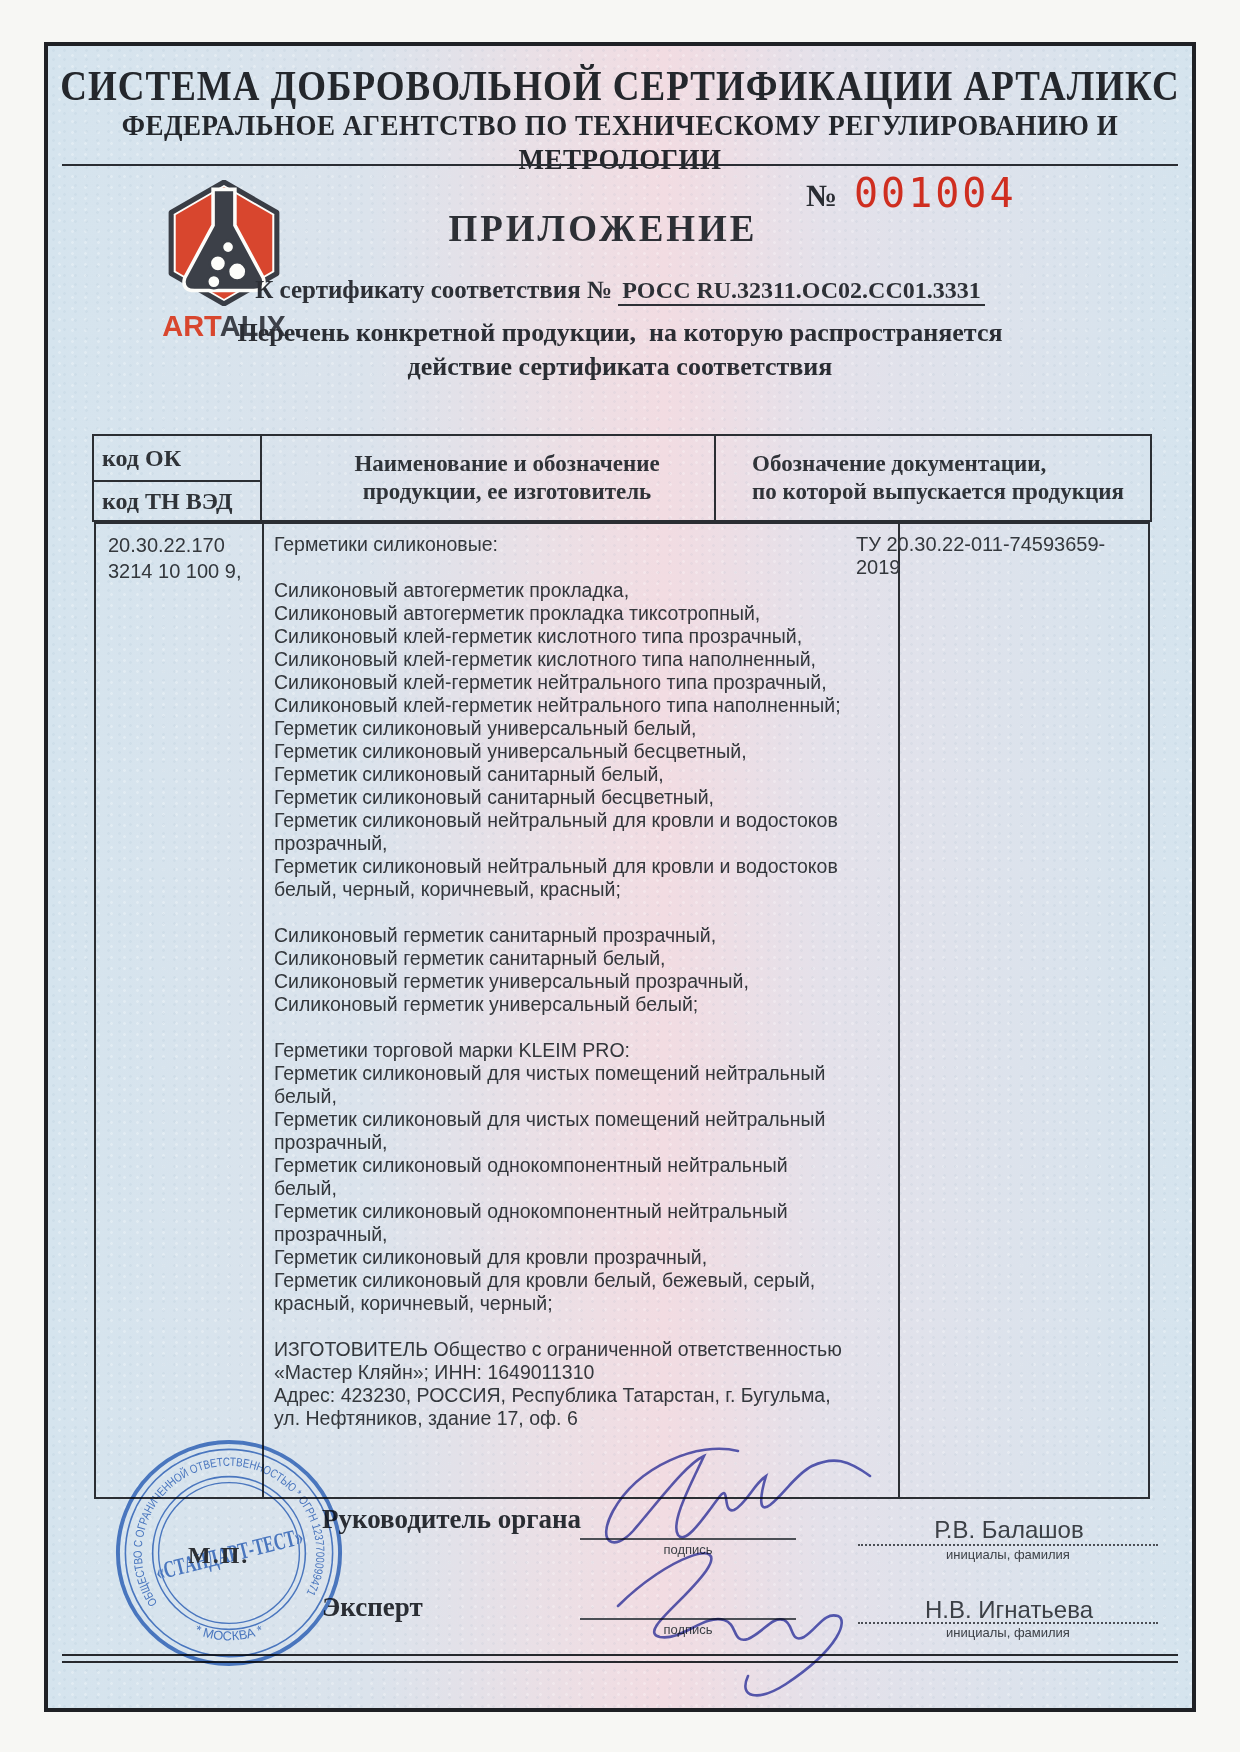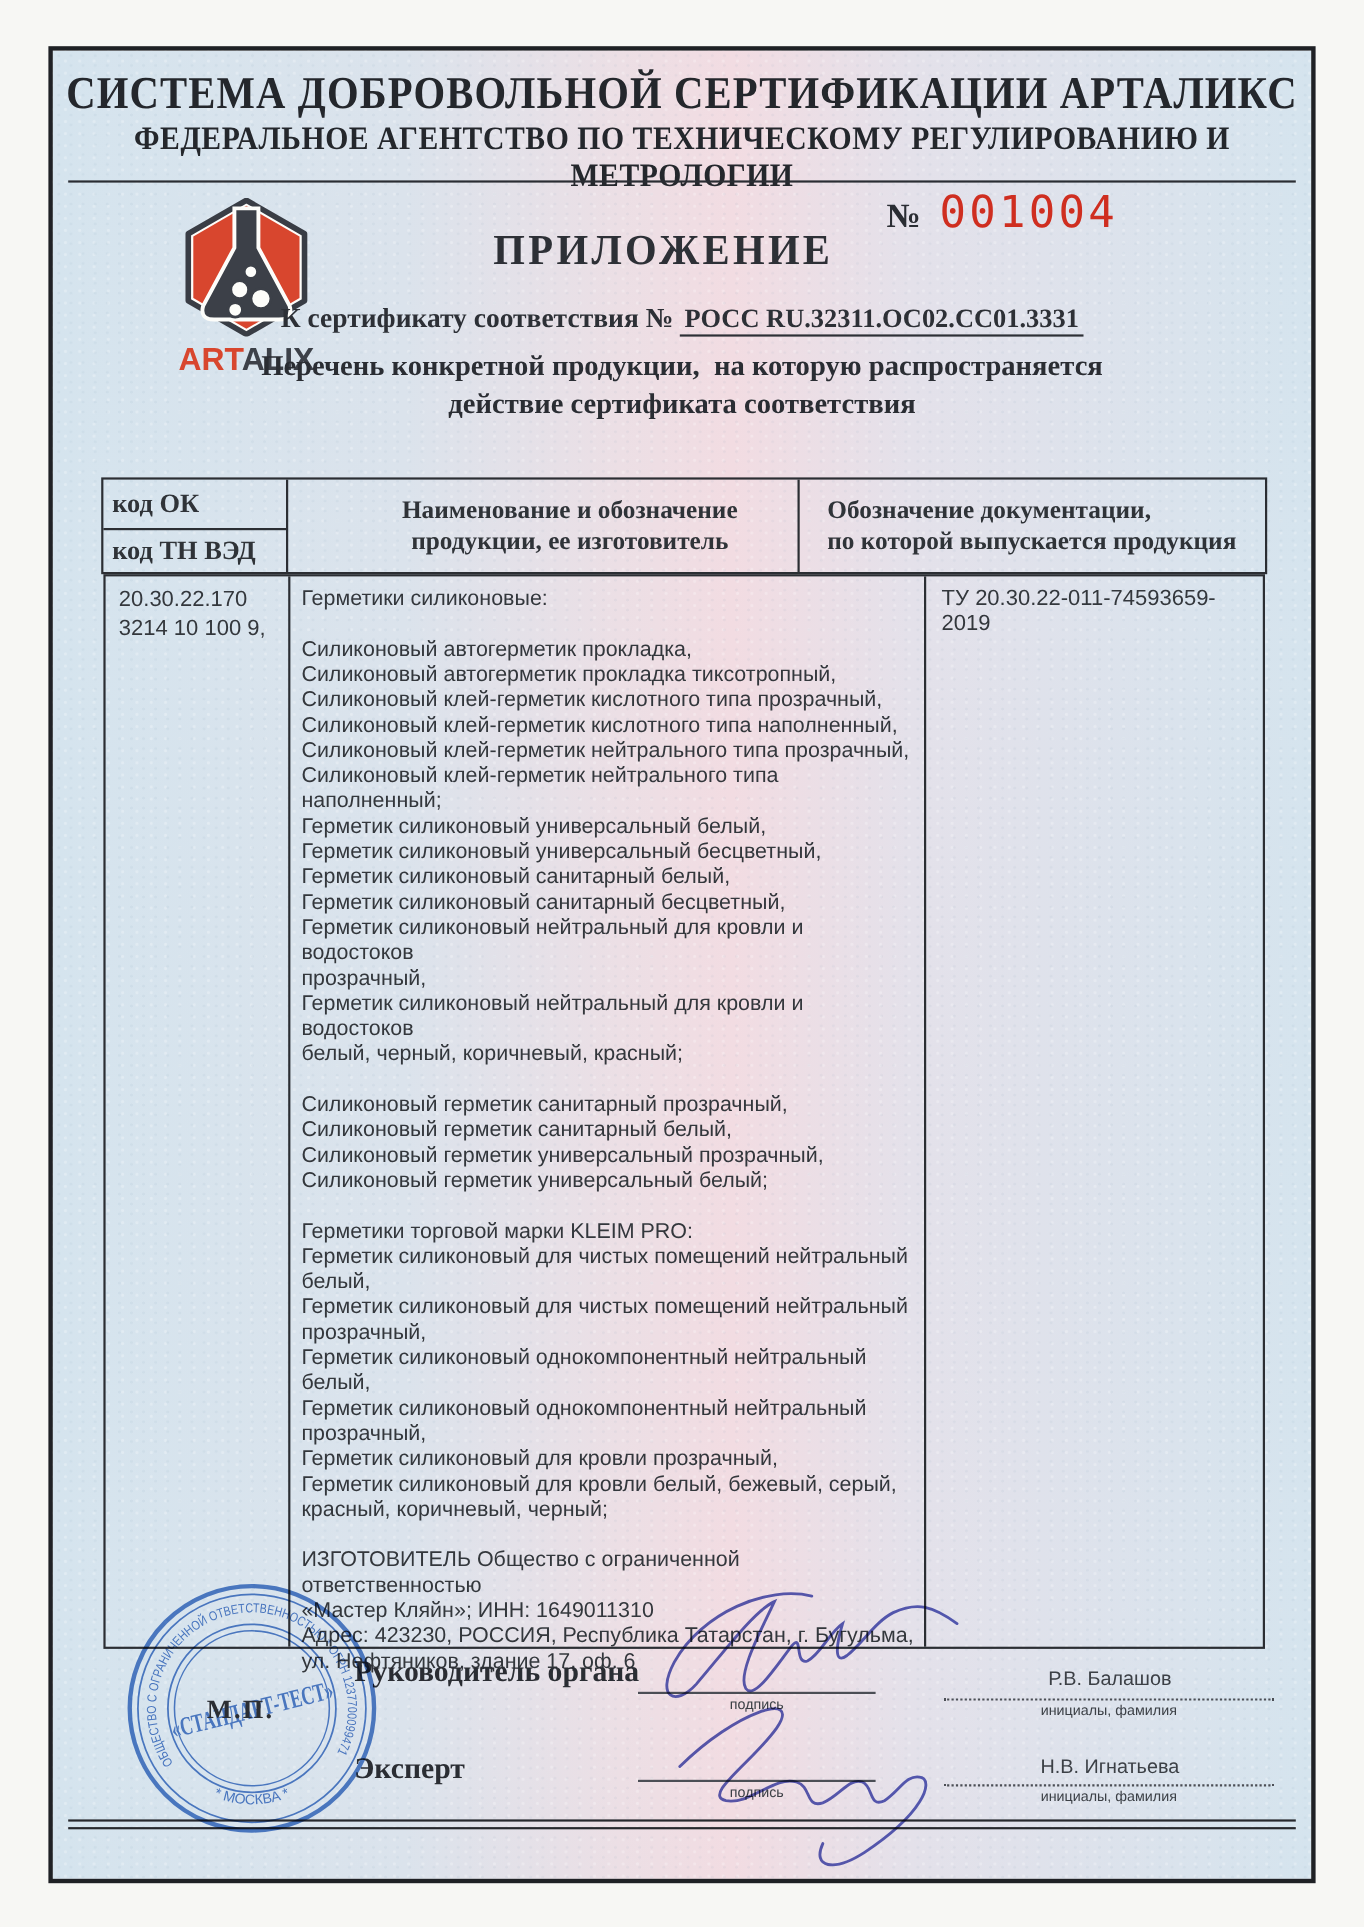--- a/index.html
+++ b/index.html
@@ -30,43 +30,43 @@
   .certline .num{font-size:24px;border-bottom:2px solid #2d3036;padding:0 4px 1px 4px;}
   .sub1{left:0;right:0;top:272px;text-align:center;font-weight:bold;font-size:26px;white-space:pre-wrap;color:#2a2d33;}
   .sub2{left:0;right:0;top:306px;text-align:center;font-weight:bold;font-size:26px;color:#2a2d33;}
   
   .thead{left:44px;top:388px;width:1060px;height:88px;border:2px solid #2b2e33;box-sizing:border-box;}
   .th-col1{position:absolute;left:0;top:0;width:168px;height:100%;border-right:2px solid #2b2e33;box-sizing:border-box;}
   .th-col1-top{position:absolute;left:0;top:0;width:100%;height:46px;border-bottom:2px solid #2b2e33;
         box-sizing:border-box;display:flex;align-items:center;padding-left:8px;font-weight:bold;font-size:24px;}
   .th-col1-bot{position:absolute;left:0;top:46px;width:100%;height:38px;display:flex;align-items:center;
         padding-left:8px;font-weight:bold;font-size:24px;}
-  .th-col2{position:absolute;left:203px;top:0;width:430px;height:100%;border-right:2px solid #2b2e33;
+  .th-col2{position:absolute;left:192px;top:0;width:430px;height:100%;border-right:2px solid #2b2e33;
         box-sizing:border-box;display:flex;align-items:center;justify-content:center;text-align:center;
         font-weight:bold;font-size:23px;line-height:28px;white-space:pre-line;padding-left:14px;}
   .th-col3{position:absolute;left:628px;top:0;width:432px;height:100%;display:flex;align-items:center;
         justify-content:center;text-align:left;font-weight:bold;font-size:23px;line-height:28px;white-space:pre-line;}
   .tbody{left:46px;top:476px;width:1056px;height:977px;border:2px solid #2b2e33;box-sizing:border-box;
         font-family:"Liberation Sans",sans-serif;color:#33373c;}
   .tb-col1{position:absolute;left:0;top:0;width:168px;height:100%;border-right:2px solid #2b2e33;
         box-sizing:border-box;padding:8px 4px 0 12px;font-size:20px;line-height:26px;}
-  .tb-col2{position:absolute;left:168px;top:0;width:578px;height:100%;border-right:2px solid #2b2e33;
+  .tb-col2{position:absolute;left:168px;top:0;width:636px;height:100%;border-right:2px solid #2b2e33;
         box-sizing:border-box;padding:9px 8px 0 10px;}
   .tb-col3{position:absolute;left:746px;top:0;width:310px;height:100%;box-sizing:border-box;
         padding:9px 4px 0 14px;font-size:20px;}
   .pline{font-size:19.5px;line-height:23px;white-space:pre-wrap;min-height:23px;}
   
   .role1{left:274px;top:1458px;font-weight:bold;font-size:27px;color:#2a2d33;}
   .role2{left:274px;top:1546px;font-weight:bold;font-size:27px;color:#2a2d33;}
   .sigline1{left:532px;top:1492px;width:216px;border-top:2px solid #4b4e55;}
   .sigline2{left:532px;top:1572px;width:216px;border-top:2px solid #4b4e55;}
   .cap{font-family:"Liberation Sans",sans-serif;font-size:13px;color:#3c4046;text-align:center;}
   .cap1{left:532px;top:1496px;width:216px;}
   .cap2{left:532px;top:1576px;width:216px;}
-  .name{font-family:"Liberation Sans",sans-serif;font-size:18px;color:#3c4046;text-align:center;}
+  .name{font-family:"Liberation Sans",sans-serif;font-size:24px;color:#3c4046;text-align:center;}
   .name1{left:826px;top:1470px;width:270px;}
   .name2{left:826px;top:1550px;width:270px;}
   .nameline1{left:810px;top:1498px;width:300px;border-top:2px dotted #4b4e55;}
   .nameline2{left:810px;top:1576px;width:300px;border-top:2px dotted #4b4e55;}
   .ncap1{left:810px;top:1501px;width:300px;}
   .ncap2{left:810px;top:1579px;width:300px;}
   .dbl-line{left:14px;right:14px;top:1608px;height:5px;border-top:2px solid #26282d;border-bottom:2px solid #26282d;}
   .mp{left:140px;top:1496px;font-size:24px;font-weight:bold;color:#2b2e33;letter-spacing:2px;}
   .stamp{left:62px;top:1388px;width:238px;height:238px;opacity:.92;mix-blend-mode:multiply;}
   .sig-svg{left:470px;top:1390px;width:400px;height:290px;mix-blend-mode:multiply;}

